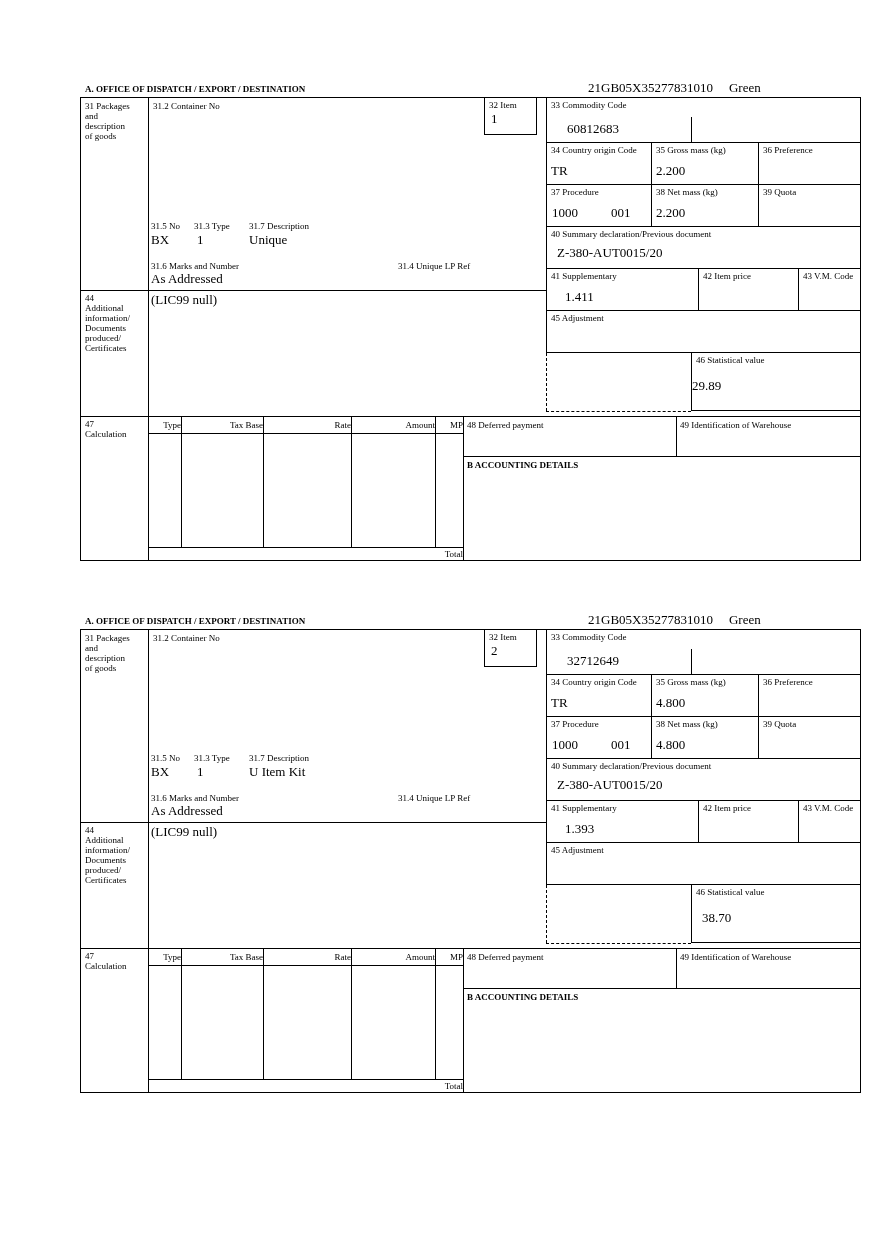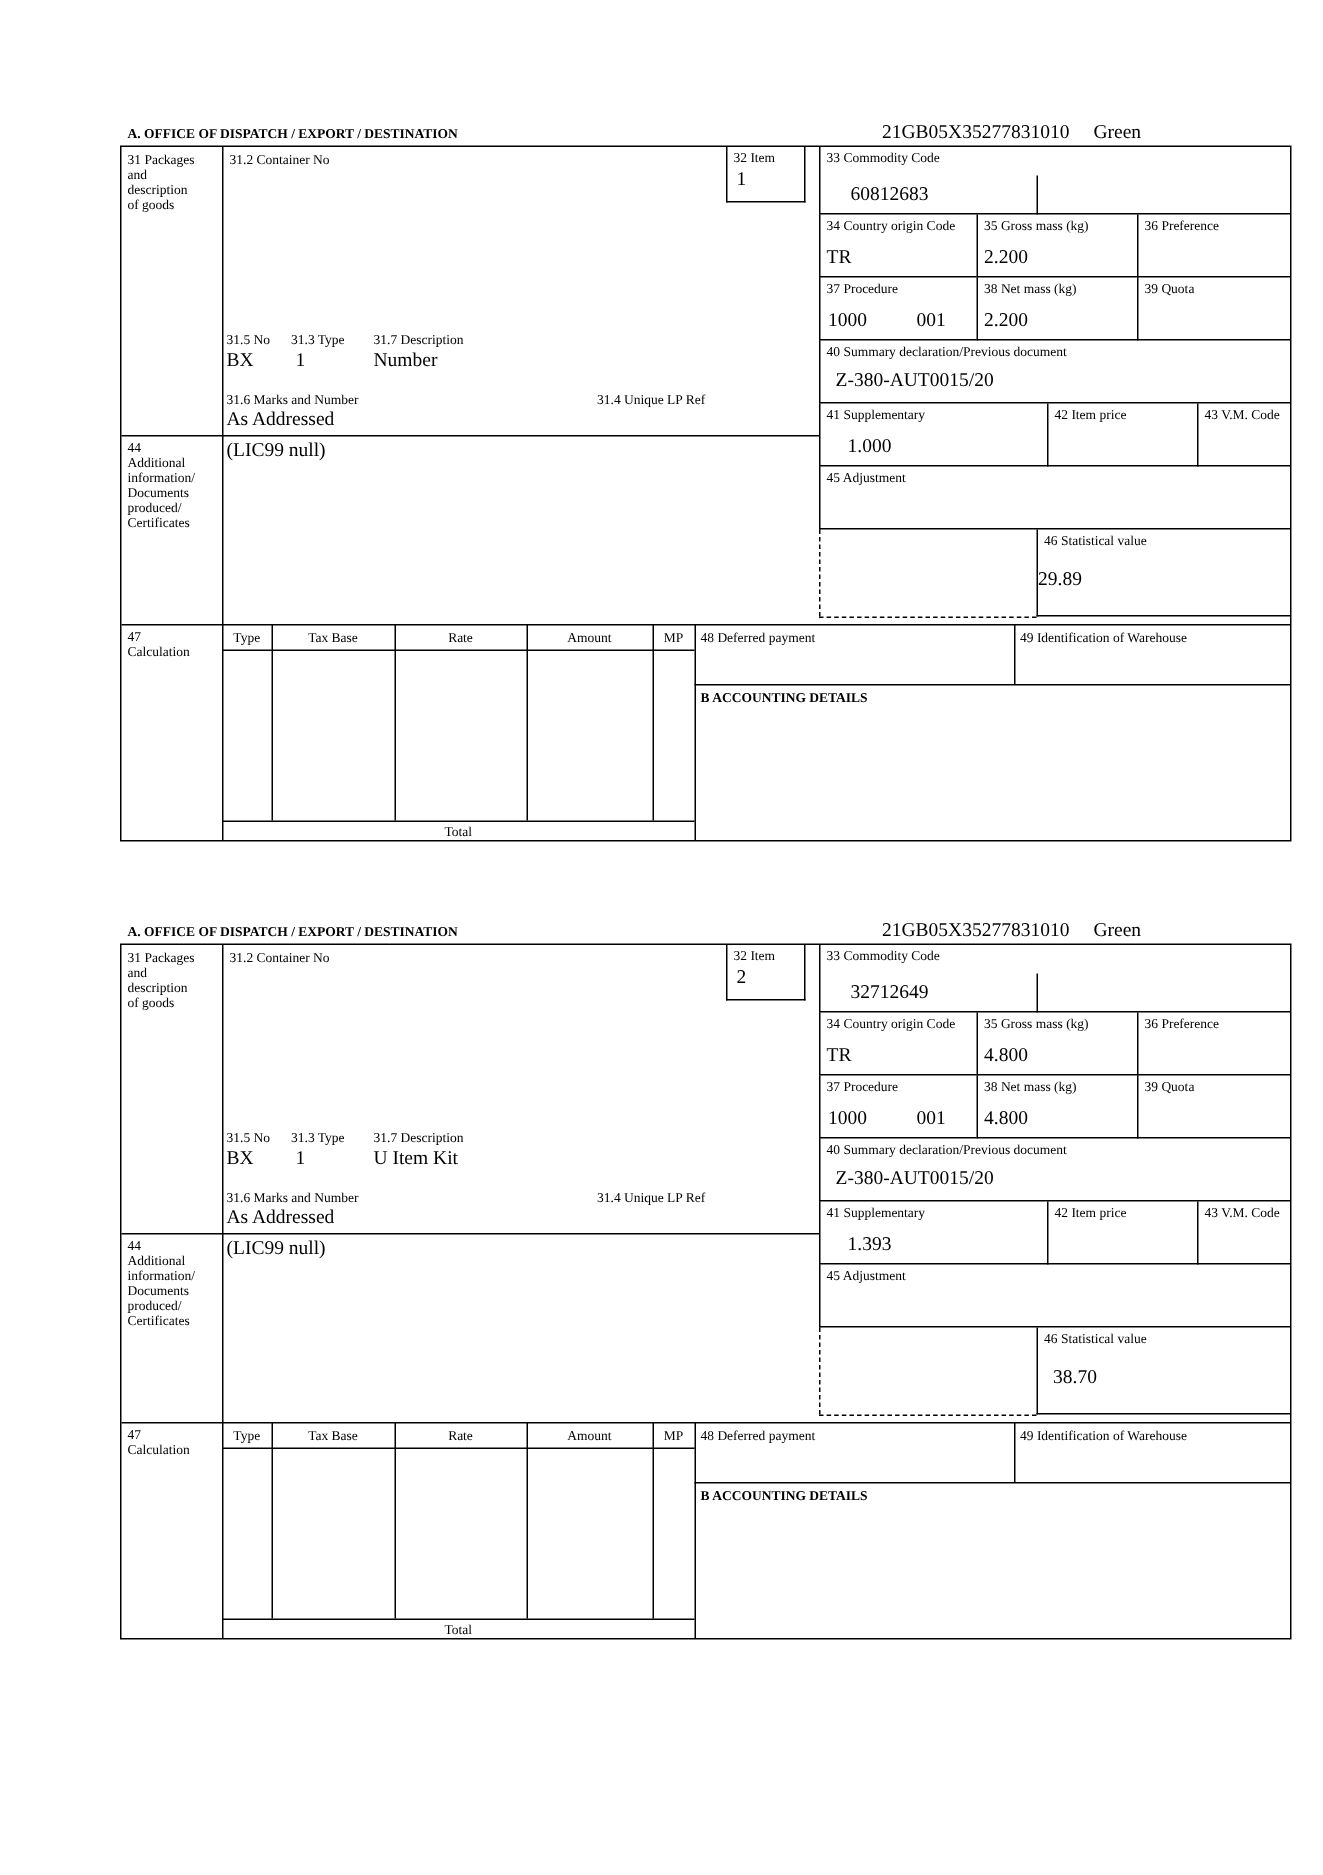--- a/index.html
+++ b/index.html
@@ -5,21 +5,21 @@
   html,body{margin:0;padding:0}
   body{width:882px;height:1250px;background:#fff;color:#000;position:relative;
        font-family:"Liberation Serif", serif;}
   .abs{position:absolute}
   .block{position:absolute;left:80px;width:781px;height:483px}
   .form{position:absolute;top:19px;left:0;width:781px;height:464px;border:1px solid #000;box-sizing:border-box}
   .lbl{font-size:9px;line-height:10px;white-space:nowrap}
   .val{font-size:13px;line-height:14px;white-space:nowrap}
   .pre{white-space:pre-line}
   .bold{font-weight:bold}
-  .ctr{text-align:center}
+  .ctr{text-align:right}
   .vline{position:absolute;width:0;border-left:1px solid #000}
   .hline{position:absolute;height:0;border-top:1px solid #000}
   .vdash{border-left-style:dashed}
   .hdash{border-top-style:dashed}
   .cell{position:absolute;box-sizing:border-box}
   .cell > .lbl{padding:2px 0 0 4px}
   .bl{border-left:1px solid #000}
   .bb{border-bottom:1px solid #000}
 </style>
 </head>
@@ -51,21 +51,21 @@
     <div class="cell" style="left:403px;top:0;width:53px;height:37px;border-left:1px solid #000;border-right:1px solid #000;border-bottom:1px solid #000">
       <div class="lbl">32 Item</div>
       <div class="abs val" style="left:6px;top:14px">1</div>
     </div>
 
     <div class="abs lbl" style="left:70px;top:123px">31.5 No</div>
     <div class="abs lbl" style="left:113px;top:123px">31.3 Type</div>
     <div class="abs lbl" style="left:168px;top:123px">31.7 Description</div>
     <div class="abs val" style="left:70px;top:135px">BX</div>
     <div class="abs val" style="left:116px;top:135px">1</div>
-    <div class="abs val" style="left:168px;top:135px">Number</div>
+    <div class="abs val" style="left:168px;top:135px">Unique</div>
 
     <div class="abs lbl" style="left:70px;top:163px">31.6 Marks and Number</div>
     <div class="abs lbl" style="left:317px;top:163px">31.4 Unique LP Ref</div>
     <div class="abs val" style="left:70px;top:174px">As Addressed</div>
     <div class="abs val" style="left:70px;top:195px">(LIC99 null)</div>
 
     <div class="cell bl bb" style="left:465px;top:0;width:314px;height:45px">
       <div class="lbl">33 Commodity Code</div>
       <div class="abs val" style="left:20px;top:24px">60812683</div>
     </div>
@@ -96,21 +96,21 @@
       <div class="lbl">39 Quota</div>
     </div>
 
     <div class="cell bl bb" style="left:465px;top:129px;width:314px;height:42px">
       <div class="lbl">40 Summary declaration/Previous document</div>
       <div class="abs val" style="left:10px;top:19px">Z-380-AUT0015/20</div>
     </div>
 
     <div class="cell bl bb" style="left:465px;top:171px;width:152px;height:42px">
       <div class="lbl">41 Supplementary</div>
-      <div class="abs val" style="left:18px;top:21px">1.000</div>
+      <div class="abs val" style="left:18px;top:21px">1.411</div>
     </div>
     <div class="cell bl bb" style="left:617px;top:171px;width:100px;height:42px">
       <div class="lbl">42 Item price</div>
     </div>
     <div class="cell bl bb" style="left:717px;top:171px;width:62px;height:42px">
       <div class="lbl">43 V.M. Code</div>
     </div>
 
     <div class="cell bl bb" style="left:465px;top:213px;width:314px;height:42px">
       <div class="lbl">45 Adjustment</div>

